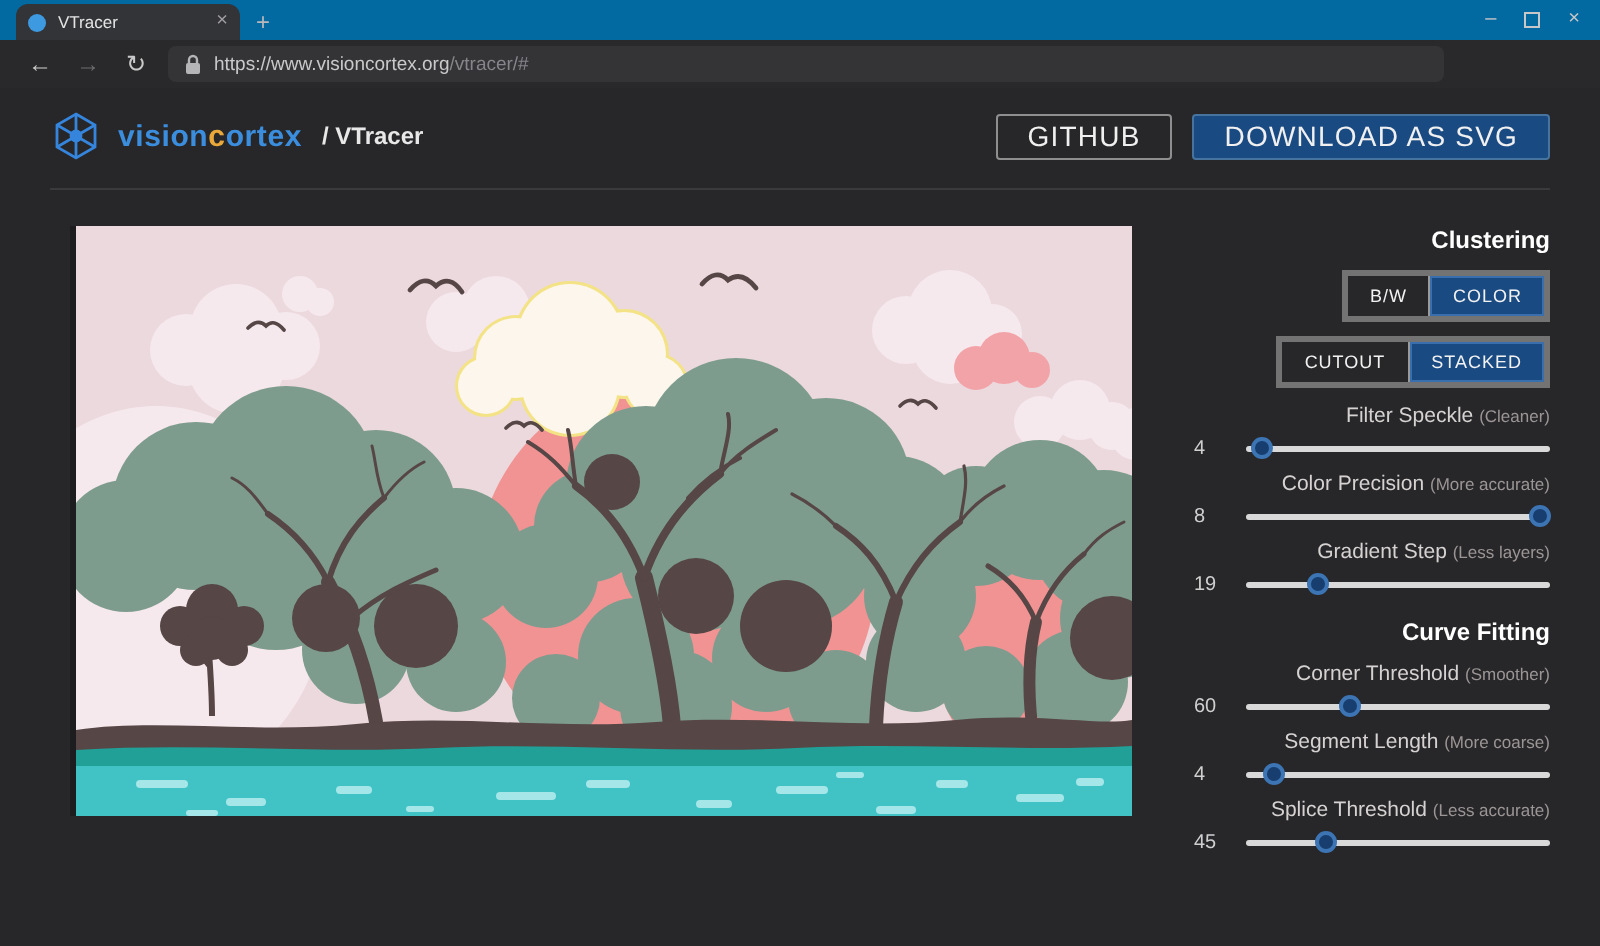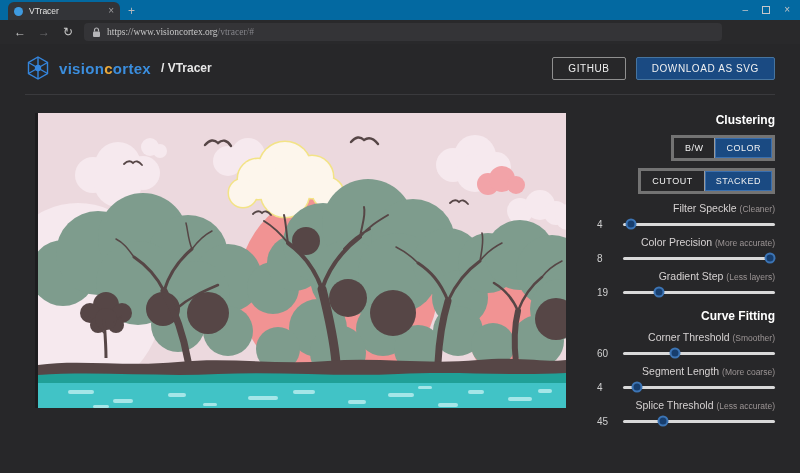--- a/index.html
+++ b/index.html
@@ -17,37 +17,37 @@
   .tab-close { font-size:10px; color:#9f9fa2; line-height:1; }
   .newtab { position:absolute; left:128px; top:4px; font-size:12px; color:#b9b9bc; }
   .wincontrols { position:absolute; right:4px; top:0; height:20px; display:flex; align-items:center; gap:14px; padding-right:6px; }
   .wincontrols span { color:#c7c7c9; font-size:10px; line-height:1; }
   .win-max { width:8px; height:8px; border:1px solid #c7c7c9; display:inline-block; }
 
   .navbar { height:24px; background:#29292b; display:flex; align-items:center; padding-left:8px; }
   .nav-icon { width:24px; text-align:center; font-size:12px; color:#c9c9c9; }
   .nav-icon.disabled { color:#6b6b6e; }
   .urlfield { flex:1; margin-left:4px; margin-right:78px; height:18px; background:#343437;
-              border-radius:4px; display:flex; align-items:center; padding:0 8px; gap:6px;font-family:Liberation Serif, serif; }
+              border-radius:4px; display:flex; align-items:center; padding:0 8px; gap:6px; }
   .lock-icon { flex:0 0 auto; display:block; }
   .url { font-size:9.5px; white-space:nowrap; }
   .url-domain { color:#c9c9c9; }
   .url-path { color:#85858a; }
 
   
   .page { position:relative; height:429px; background:#272729; }
   .page-header { position:absolute; top:5px; left:25px; right:25px; height:38px;
                  display:flex; align-items:center; }
   .brand { display:flex; align-items:center; gap:8px; }
   .brand-text { font-size:15px; font-weight:bold; letter-spacing:.3px; }
   .brand-blue { color:var(--brandBlue); }
   .brand-orange { color:var(--brandOrange); }
   .app-name { font-size:12px; font-weight:bold; color:#e8e8e8; margin-left:10px; }
   .header-buttons { margin-left:auto; display:flex; gap:10px; }
-  .btn { height:23px; line-height:21px; padding:0 15px; font-size:10px; letter-spacing:.6px;
+  .btn { height:23px; line-height:21px; padding:0 15px; font-size:14px; letter-spacing:.6px;
          color:#f0f0f0; background:transparent; border:1px solid #8f8f8f; border-radius:2px;
          font-family:"Liberation Sans", sans-serif; }
   .btn.primary { background:var(--accent); border-color:#46749f; }
   .header-divider { position:absolute; top:50px; left:25px; right:25px; border-bottom:1px solid #3a3a3d; }
 
   .canvas-wrap { position:absolute; left:35px; top:69px; width:531px; height:295px;
                  border-left:3px solid #1d1d1f; }
   .canvas-wrap svg { display:block; width:100%; height:100%; }
 
   

